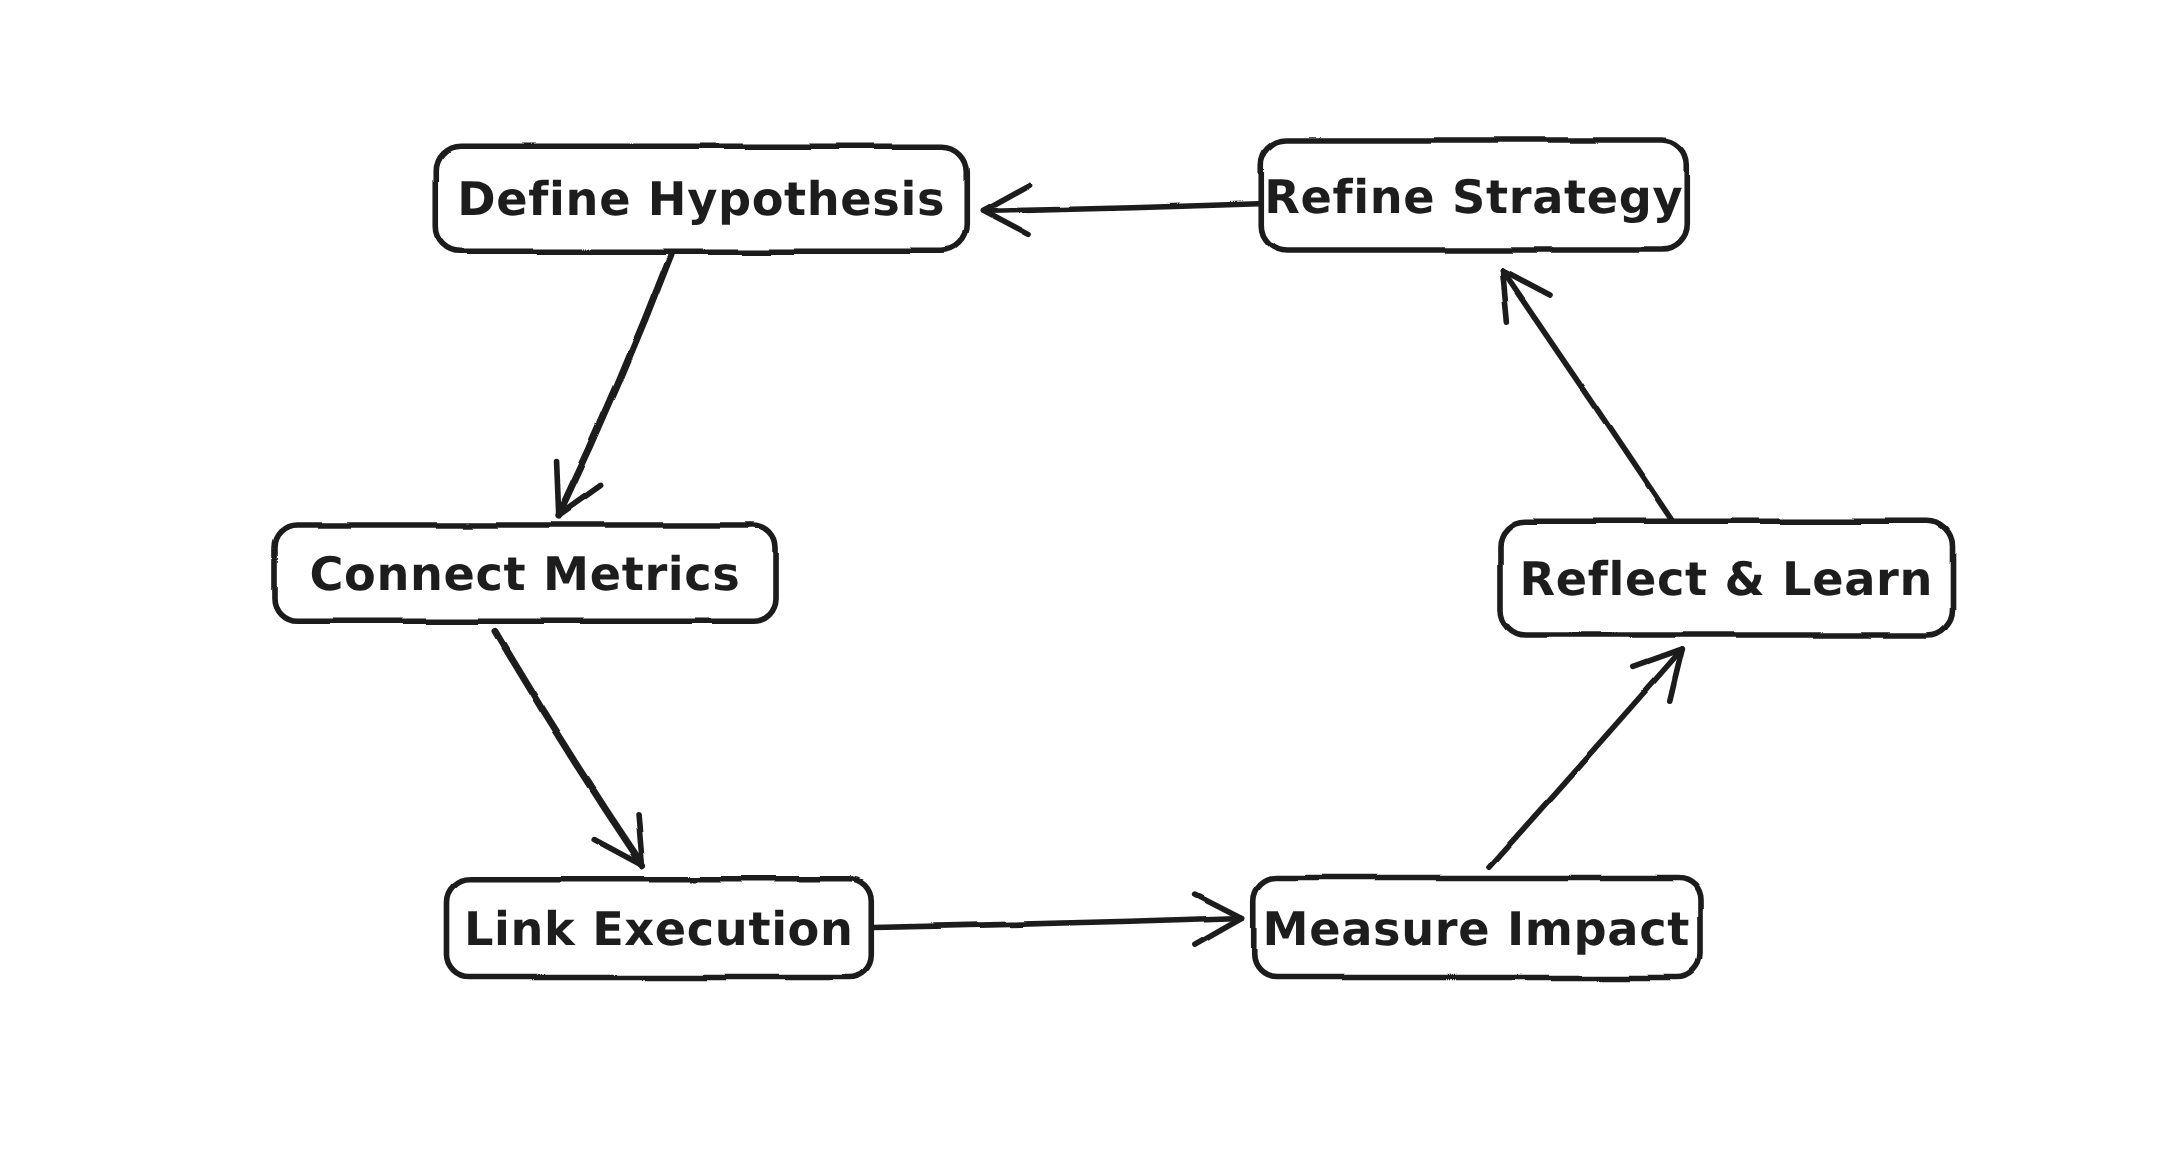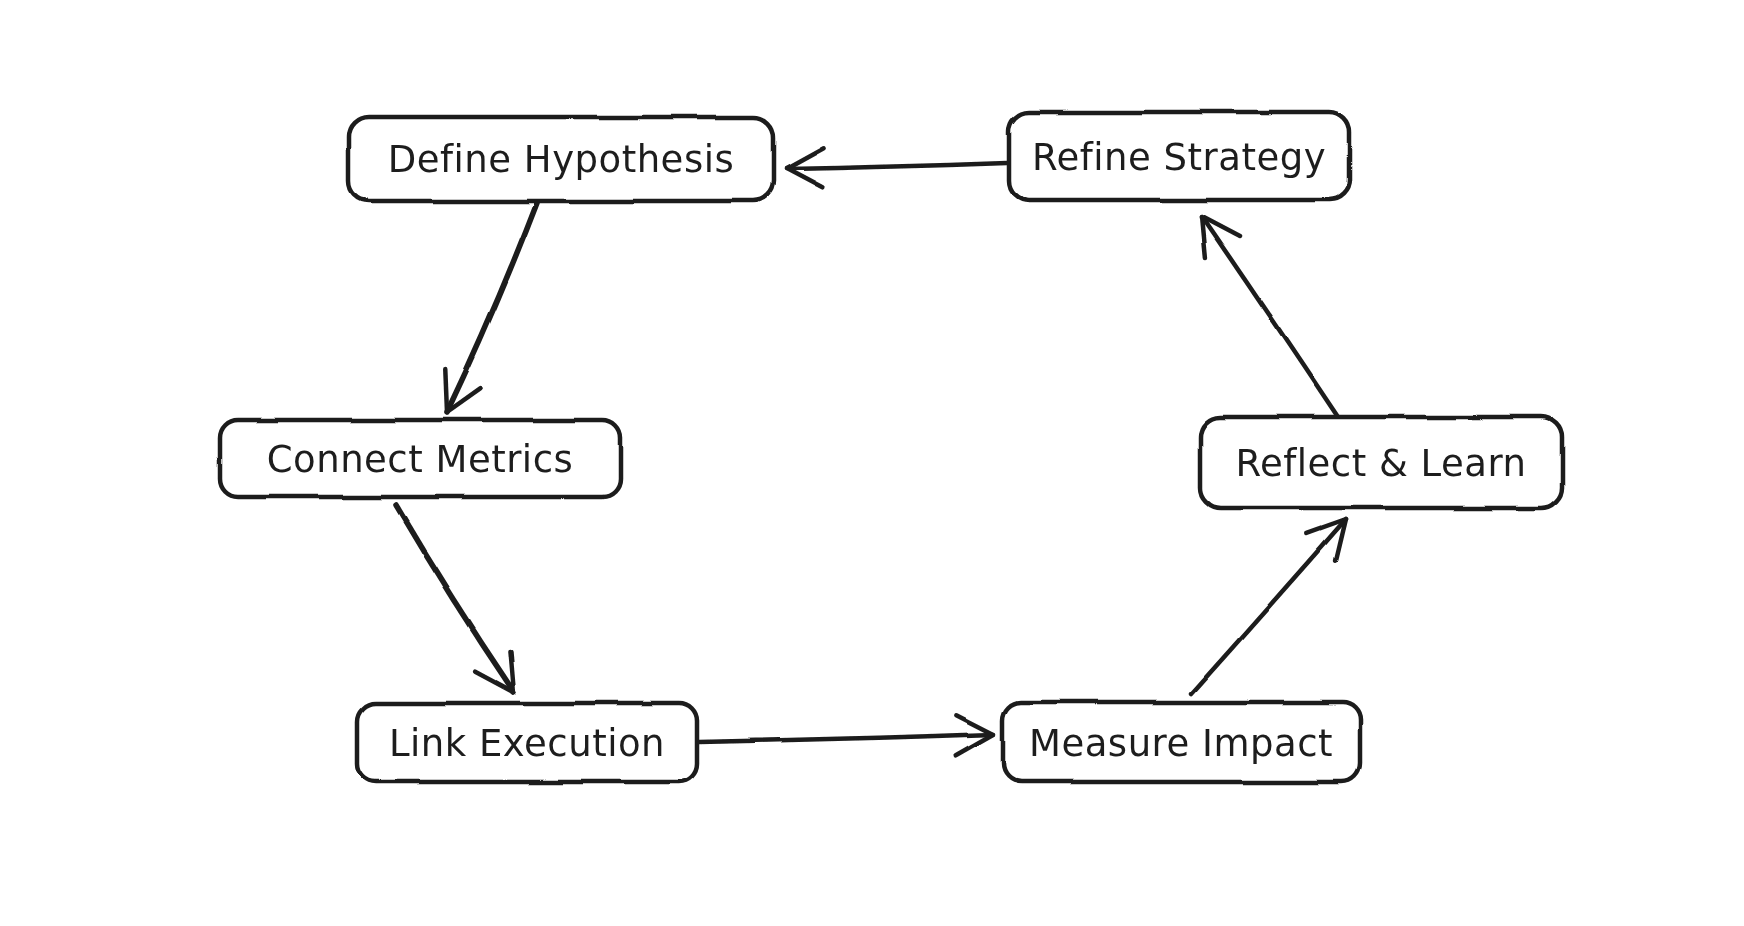--- a/index.html
+++ b/index.html
@@ -7,20 +7,21 @@
     padding: 0;
     background: #ffffff;
   }
   #canvas {
     position: relative;
     width: 1744px;
     height: 926px;
     background: #ffffff;
     overflow: hidden;
     font-family: "DejaVu Sans", sans-serif;
+    font-weight: bold;
   }
   svg { display: block; }
   .node-rect {
     fill: #ffffff;
     stroke: #1d1d1d;
     stroke-width: 4.5;
     stroke-linejoin: round;
   }
   .node-label {
     fill: #1d1d1d;

